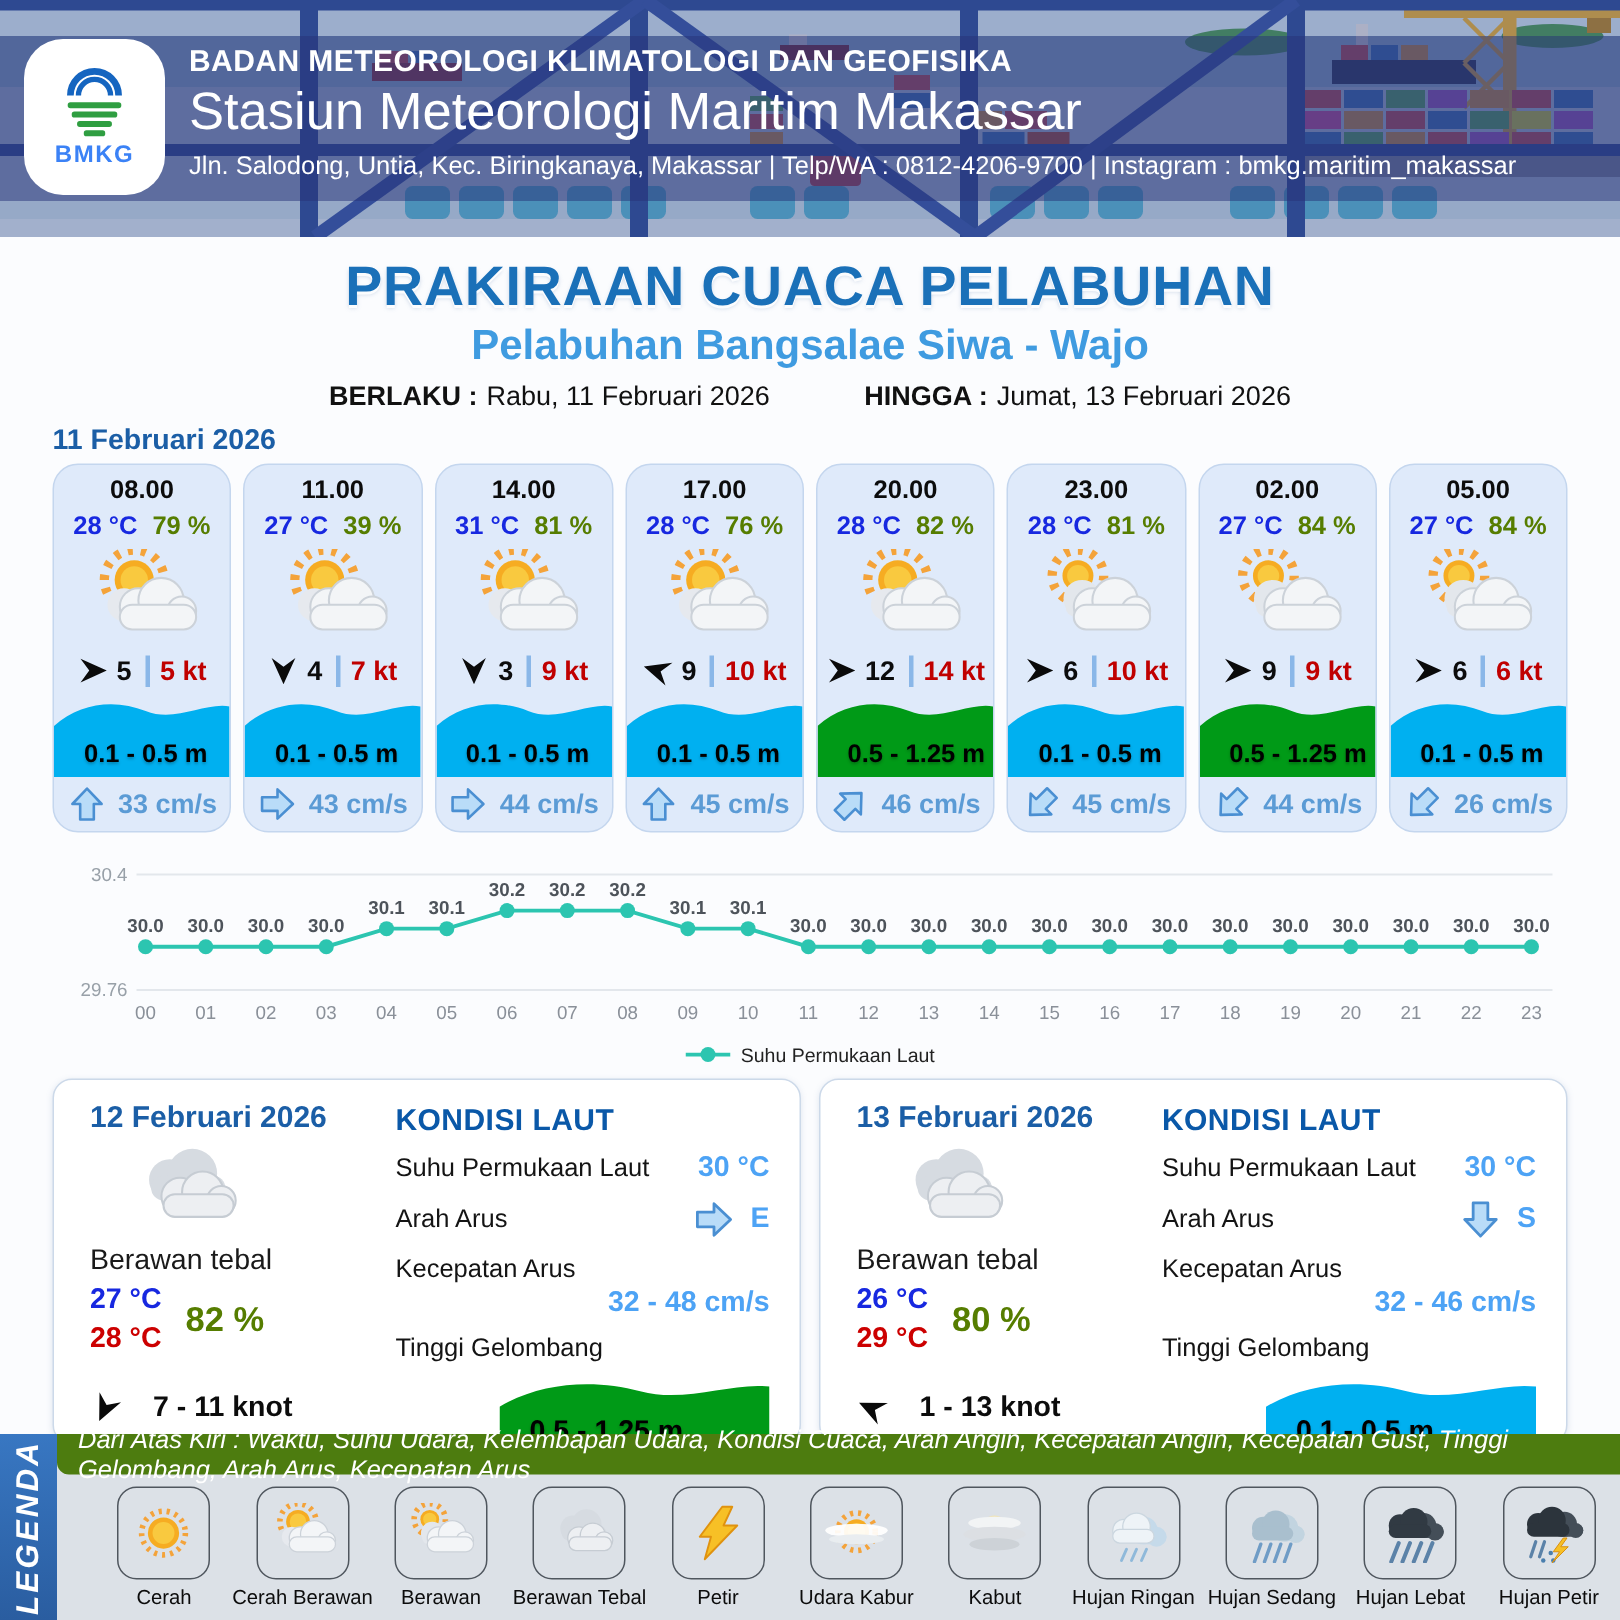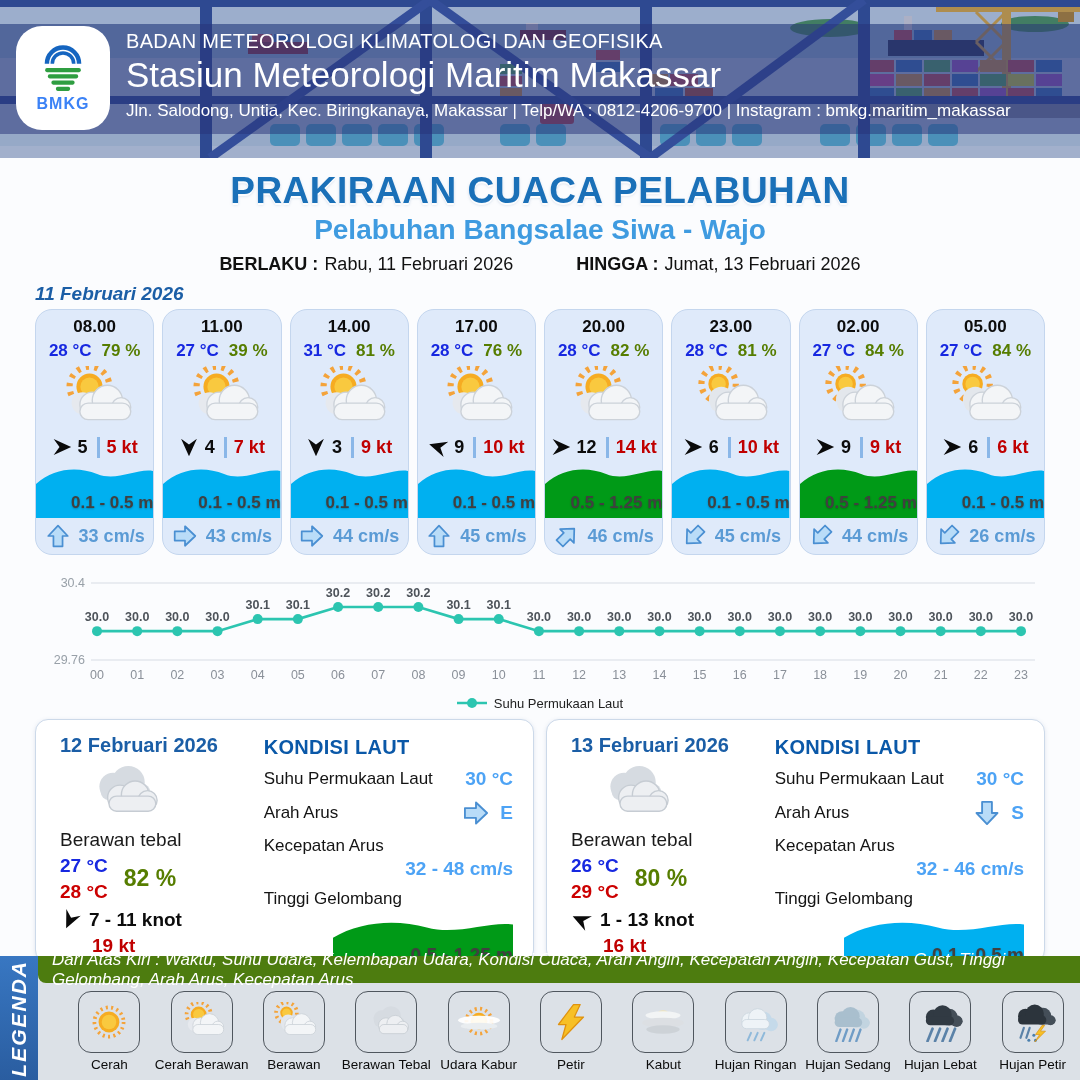--- a/index.html
+++ b/index.html
@@ -8,48 +8,48 @@
 
   
   .hdr { position:relative; width:1080px; height:158px; overflow:hidden; background:linear-gradient(#cfe3f0,#c0d8ea); }
   .hdr svg.port { position:absolute; inset:0; }
   .hdr-overlay { position:absolute; inset:0; background:rgba(40,52,122,.30); }
   .hdr-band { position:absolute; left:0; right:0; top:24px; height:110px; background:rgba(38,50,120,.50); }
   .logo { position:absolute; left:16px; top:26px; width:94px; height:104px; background:#fff; border-radius:26px; display:flex; flex-direction:column; align-items:center; justify-content:center; z-index:3; }
   .logo svg { width:54px; height:50px; display:block; }
   .logo-text { font-size:16px; font-weight:bold; color:#3b82f6; letter-spacing:1px; margin-top:1px; }
   .hdr-text { position:absolute; left:126px; top:30px; z-index:3; color:#fff; }
-  .hdr-org { font-size:20px; font-weight:normal; letter-spacing:.3px; }
+  .hdr-org { font-size:20px; font-weight:bold; letter-spacing:.3px; }
   .hdr-station { font-size:35px; font-weight:normal; margin-top:2px; }
   .hdr-addr { font-size:17px; margin-top:6px; }
 
   
   .titlewrap { text-align:center; padding-top:12px; }
   .title-main { font-size:37px; font-weight:bold; color:#1a70b8; letter-spacing:.5px; text-shadow:0 2px 0 rgba(255,255,255,.9), 0 2px 3px rgba(120,150,190,.35); }
   .title-sub { font-size:28px; font-weight:bold; color:#3f9be0; margin-top:2px; }
   .title-dates { margin-top:8px; font-size:18px; color:#111; display:flex; justify-content:center; gap:63px; }
   .title-dates b { font-weight:bold; margin-right:6px; }
 
   
-  .fc-date { margin:8px 0 4px 35px; font-size:19px; font-weight:bold; color:#1b5ea6;font-style:italic; }
+  .fc-date { margin:8px 0 4px 35px; font-size:19px; font-weight:bold; color:#1b5ea6; }
   .hrow { margin:0 35px; display:grid; grid-template-columns:repeat(8,1fr); gap:8px; height:246px; }
   .hcard { background:#dfeafa; border:1.5px solid #c4d6ee; border-radius:17px; overflow:hidden; display:flex; flex-direction:column; padding-top:7px; }
   .h-time { text-align:center; font-size:17px; font-weight:bold; color:#0c0c0c; height:22px; }
   .h-temps { display:flex; justify-content:center; gap:10px; font-size:17px; font-weight:bold; height:24px; align-items:center; }
   .h-temp { color:#1728e0; }
   .h-hum  { color:#567d00; }
   .h-icon { flex:1; display:flex; align-items:center; justify-content:center; }
   .h-icon svg { width:86px; height:66px; }
   .h-wind { height:26px; display:flex; align-items:center; justify-content:center; gap:6px; }
   .h-wind .dartwrap { display:inline-block; width:20px; height:20px; }
   .h-wspeed { font-size:18px; font-weight:bold; color:#0c0c0c; }
   .h-gust { font-size:18px; font-weight:bold; color:#c00000; border-left:3px solid #8ab7e8; padding-left:7px; margin-left:3px; }
   .wave { position:relative; height:58px; flex:none; }
   .wave svg { position:absolute; inset:0; width:100%; height:100%; }
-  .wave-text { position:absolute; left:0; right:0; bottom:5px; text-align:right; color:#404040; font-size:17px; font-weight:bold; text-shadow:0 1px 2px rgba(0,0,0,.25); }
+  .wave-text { position:absolute; left:0; right:0; bottom:5px; text-align:left; color:#000000; font-size:17px; font-weight:bold; text-shadow:0 1px 2px rgba(0,0,0,.25);padding-left:20px; }
   .h-cur { height:36px; display:flex; align-items:center; justify-content:center; gap:8px; }
   .arrowwrap { display:inline-block; width:26px; height:26px; }
   .h-curval { font-size:18px; font-weight:bold; color:#5b9bd5; }
 
   
   .chart-sec { margin:10px 35px 0; }
   .chart-sec svg.main { display:block; width:1010px; height:128px; }
   .chart-legend { display:flex; align-items:center; justify-content:center; gap:7px; font-size:13px; color:#222; height:20px; }
 
   
@@ -57,21 +57,21 @@
   .dcard { background:#fff; border:1.5px solid #ccd9e9; border-radius:13px; box-shadow:0 1px 4px rgba(100,130,170,.18); display:flex; overflow:hidden; }
   .d-left { width:45%; padding:14px 0 0 24px; }
   .d-date { font-size:20px; font-weight:bold; color:#1b5ea6; }
   .d-icon svg { width:88px; height:66px; margin:2px 0 0 16px; }
   .d-cond { font-size:19px; color:#1a1a1a; margin-top:0; }
   .d-th { display:flex; align-items:center; gap:16px; margin-top:2px; }
   .d-tcol { font-size:19px; font-weight:bold; line-height:1.35; }
   .d-tmin { color:#1728e0; }
   .d-tmax { color:#cc0000; }
   .d-hum { font-size:23px; font-weight:bold; color:#567d00; }
-  .d-wind { display:flex; align-items:center; gap:9px; margin-top:5px; }
+  .d-wind { display:flex; align-items:center; gap:22px; margin-top:23px; }
   .d-wind .dartwrap { display:inline-block; width:20px; height:20px; }
   .d-wrange { font-size:19px; font-weight:bold; color:#0c0c0c; }
   .d-gust { font-size:19px; font-weight:bold; color:#c00000; margin:4px 0 0 32px; }
   .d-right { flex:1; padding:16px 20px 0 4px; }
   .d-sea-h { font-size:20px; font-weight:bold; color:#0a58a8; letter-spacing:.3px; }
   .sea-row { display:flex; justify-content:space-between; align-items:center; margin-top:9px; }
   .sea-label { font-size:17px; color:#141414; }
   .sea-val { font-size:19px; font-weight:bold; color:#4da3f5; }
   .sea-dir { display:flex; align-items:center; gap:10px; }
   .sea-dir .arrowwrap { width:28px; height:28px; }
@@ -848,40 +848,40 @@
               <circle cx="50" cy="30" r="7"></circle>
               <rect x="22" y="27" width="34" height="11" rx="5.5"></rect>
             </g>
           </svg>
         </div>
         <div class="lg-label">Berawan Tebal</div>
       </div>
     <div class="lg-item">
         <div class="lg-box">
           <svg viewBox="0 0 60 48" xmlns="http://www.w3.org/2000/svg">
+            <path d="M33,3 L15,27 h9 L19,45 L45,18 h-11 L41,3 Z" fill="#f7c026" stroke="#e0920f" stroke-width="1.5" stroke-linejoin="round"></path>
+          </svg>
+        </div>
+        <div class="lg-label">Petir</div>
+      </div>
+    <div class="lg-item">
+        <div class="lg-box">
+          <svg viewBox="0 0 60 48" xmlns="http://www.w3.org/2000/svg">
             <circle cx="30" cy="23" r="15" fill="none" stroke="#f4a33a" stroke-width="4.5" stroke-dasharray="2.5 4"></circle>
             <circle cx="30" cy="23" r="10" fill="#f6ac22"></circle>
             <circle cx="30" cy="23" r="7" fill="#f9c93f"></circle>
             <ellipse cx="30" cy="22" rx="25" ry="5.5" fill="#ffffff" opacity="0.92"></ellipse>
             <ellipse cx="30" cy="29" rx="22" ry="4" fill="#e9edf0"></ellipse>
           </svg>
         </div>
         <div class="lg-label">Udara Kabur</div>
       </div>
     <div class="lg-item">
         <div class="lg-box">
           <svg viewBox="0 0 60 48" xmlns="http://www.w3.org/2000/svg">
-            <path d="M33,3 L15,27 h9 L19,45 L45,18 h-11 L41,3 Z" fill="#f7c026" stroke="#e0920f" stroke-width="1.5" stroke-linejoin="round"></path>
-          </svg>
-        </div>
-        <div class="lg-label">Petir</div>
-      </div>
-    <div class="lg-item">
-        <div class="lg-box">
-          <svg viewBox="0 0 60 48" xmlns="http://www.w3.org/2000/svg">
             <circle cx="30" cy="20" r="10" fill="#efe3b8"></circle>
             <ellipse cx="30" cy="16" rx="21" ry="5" fill="#f2f4f5"></ellipse>
             <ellipse cx="30" cy="25" rx="25" ry="6" fill="#dcdfe3"></ellipse>
             <ellipse cx="30" cy="33" rx="20" ry="5" fill="#cdd2d7"></ellipse>
           </svg>
         </div>
         <div class="lg-label">Kabut</div>
       </div>
     <div class="lg-item">
         <div class="lg-box">

